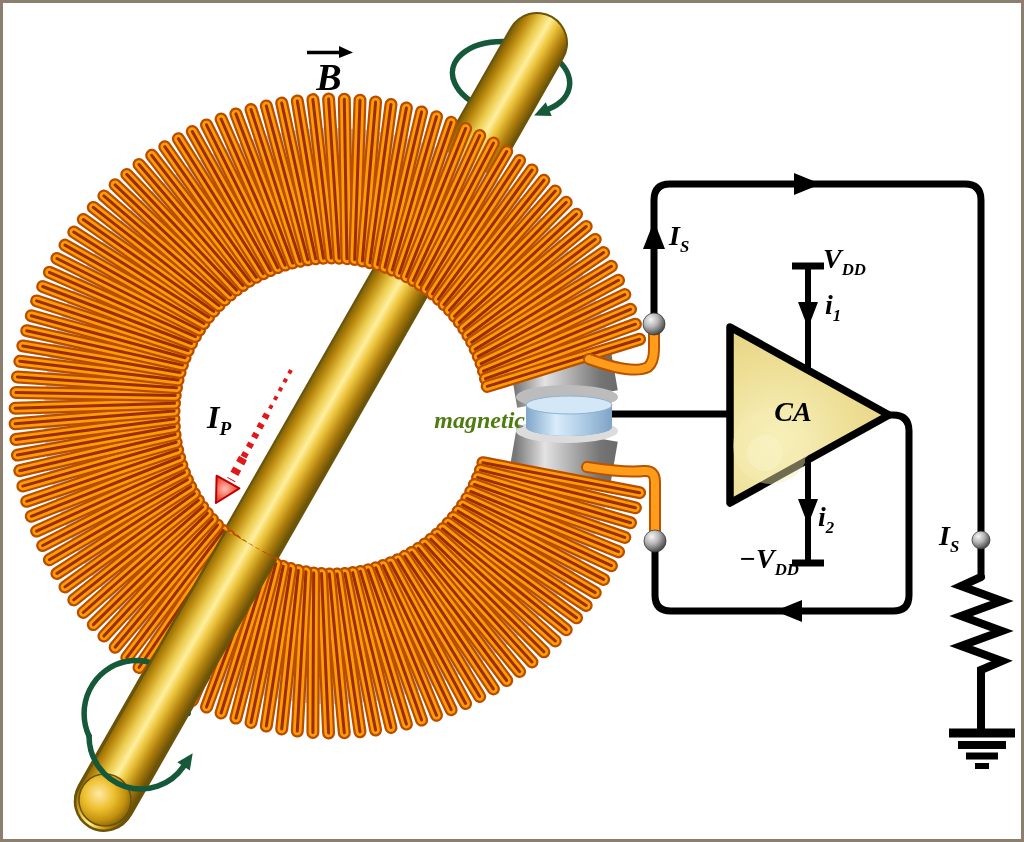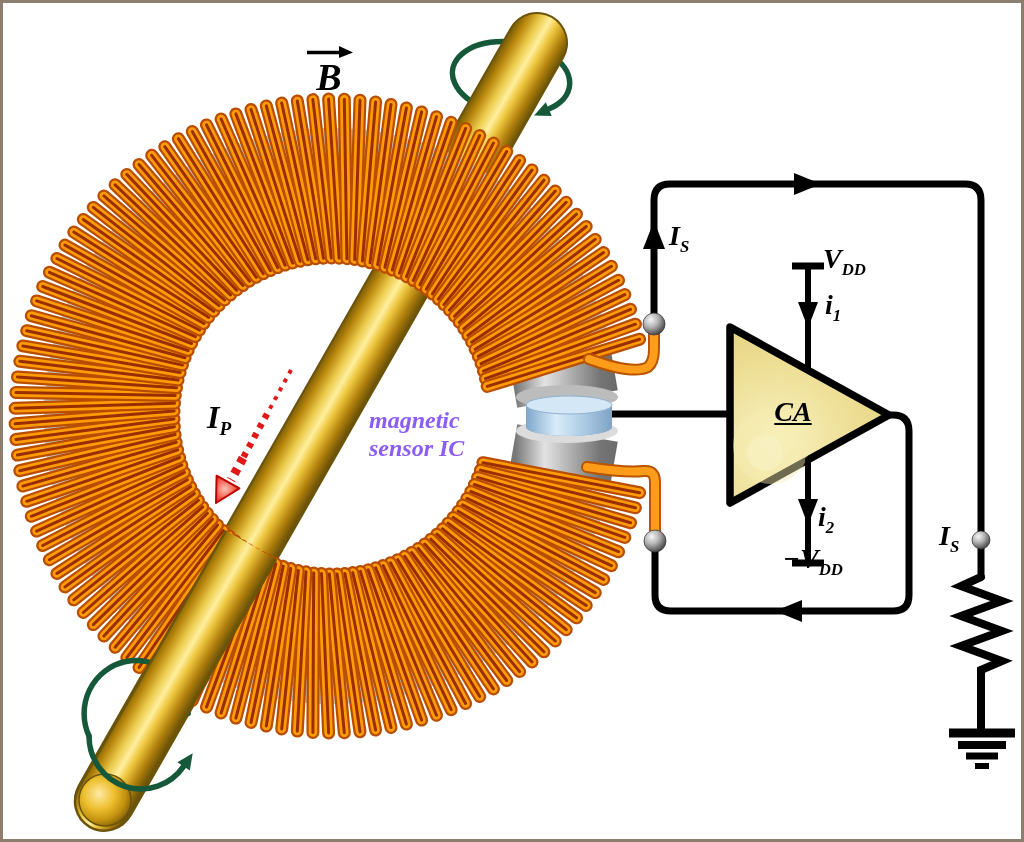--- a/index.html
+++ b/index.html
@@ -10,28 +10,28 @@
   }
   #scene{position:absolute;left:0;top:0;}
   .lbl{
     position:absolute; font-weight:bold; font-style:italic; color:#000;
     font-size:28px; line-height:1; white-space:nowrap;
   }
   .lbl sub{font-size:0.6em; font-weight:bold; font-style:italic;}
   #lbl-b{left:299px; top:42px; width:54px; text-align:center; font-size:38px;}
   #lbl-b .vec{display:block; margin:0 auto 0 auto;}
   #lbl-ip{left:204px; top:398px; font-size:32px;}
-  #lbl-sensor{left:366px; top:403px; width:156px; text-align:left;
-      font-size:24px; line-height:28px; color:#8b5cf6;}
+  #lbl-sensor{left:366px; top:403px; width:156px; text-align:right;
+      font-size:24px; line-height:28px; color:#4d7c0f;}
   #lbl-is-top{left:666px; top:219px;}
   #lbl-vdd{left:820px; top:242px;text-align:right;}
   #lbl-i1{left:822px; top:288px;font-family:Liberation Serif, serif;}
-  #lbl-ca{left:760px; top:395px; width:60px; text-align:center;text-decoration:underline;}
+  #lbl-ca{left:760px; top:395px; width:60px; text-align:center;}
   #lbl-i2{left:815px; top:500px;}
-  #lbl-negvdd{left:730px; top:542px; width:66px; text-align:right;margin-left:44px;}
+  #lbl-negvdd{left:730px; top:542px; width:66px; text-align:right;}
   #lbl-is-right{left:936px; top:519px;}
 </style>
 </head>
 <body>
 
 <div id="frame">
   <svg id="scene" width="1024" height="842" viewBox="0 0 1024 842">
     <defs>
       <linearGradient id="rodGrad" gradientUnits="userSpaceOnUse" x1="508.9" y1="25.6" x2="559.1" y2="54.4">
         <stop offset="0" stop-color="#7a5e08"></stop>
@@ -520,21 +520,20 @@
       <path d="M2,7.5 H37" stroke="#000" stroke-width="3.4"></path>
       <path d="M48,7.5 L34,1 L34,13 Z" fill="#000"></path>
     </svg>
     <span>B</span>
   </div>
 
   <div class="lbl" id="lbl-ip"><span>I</span><sub>P</sub></div>
 
   <div class="lbl" id="lbl-sensor">
     <div>magnetic</div>
-    <div>sensor IC</div>
   </div>
 
   <div class="lbl" id="lbl-is-top"><span>I</span><sub>S</sub></div>
 
   <div class="lbl" id="lbl-vdd"><span>V</span><sub>DD</sub></div>
 
   <div class="lbl" id="lbl-i1"><span>i</span><sub>1</sub></div>
 
   <div class="lbl" id="lbl-ca"><span>CA</span></div>
 

